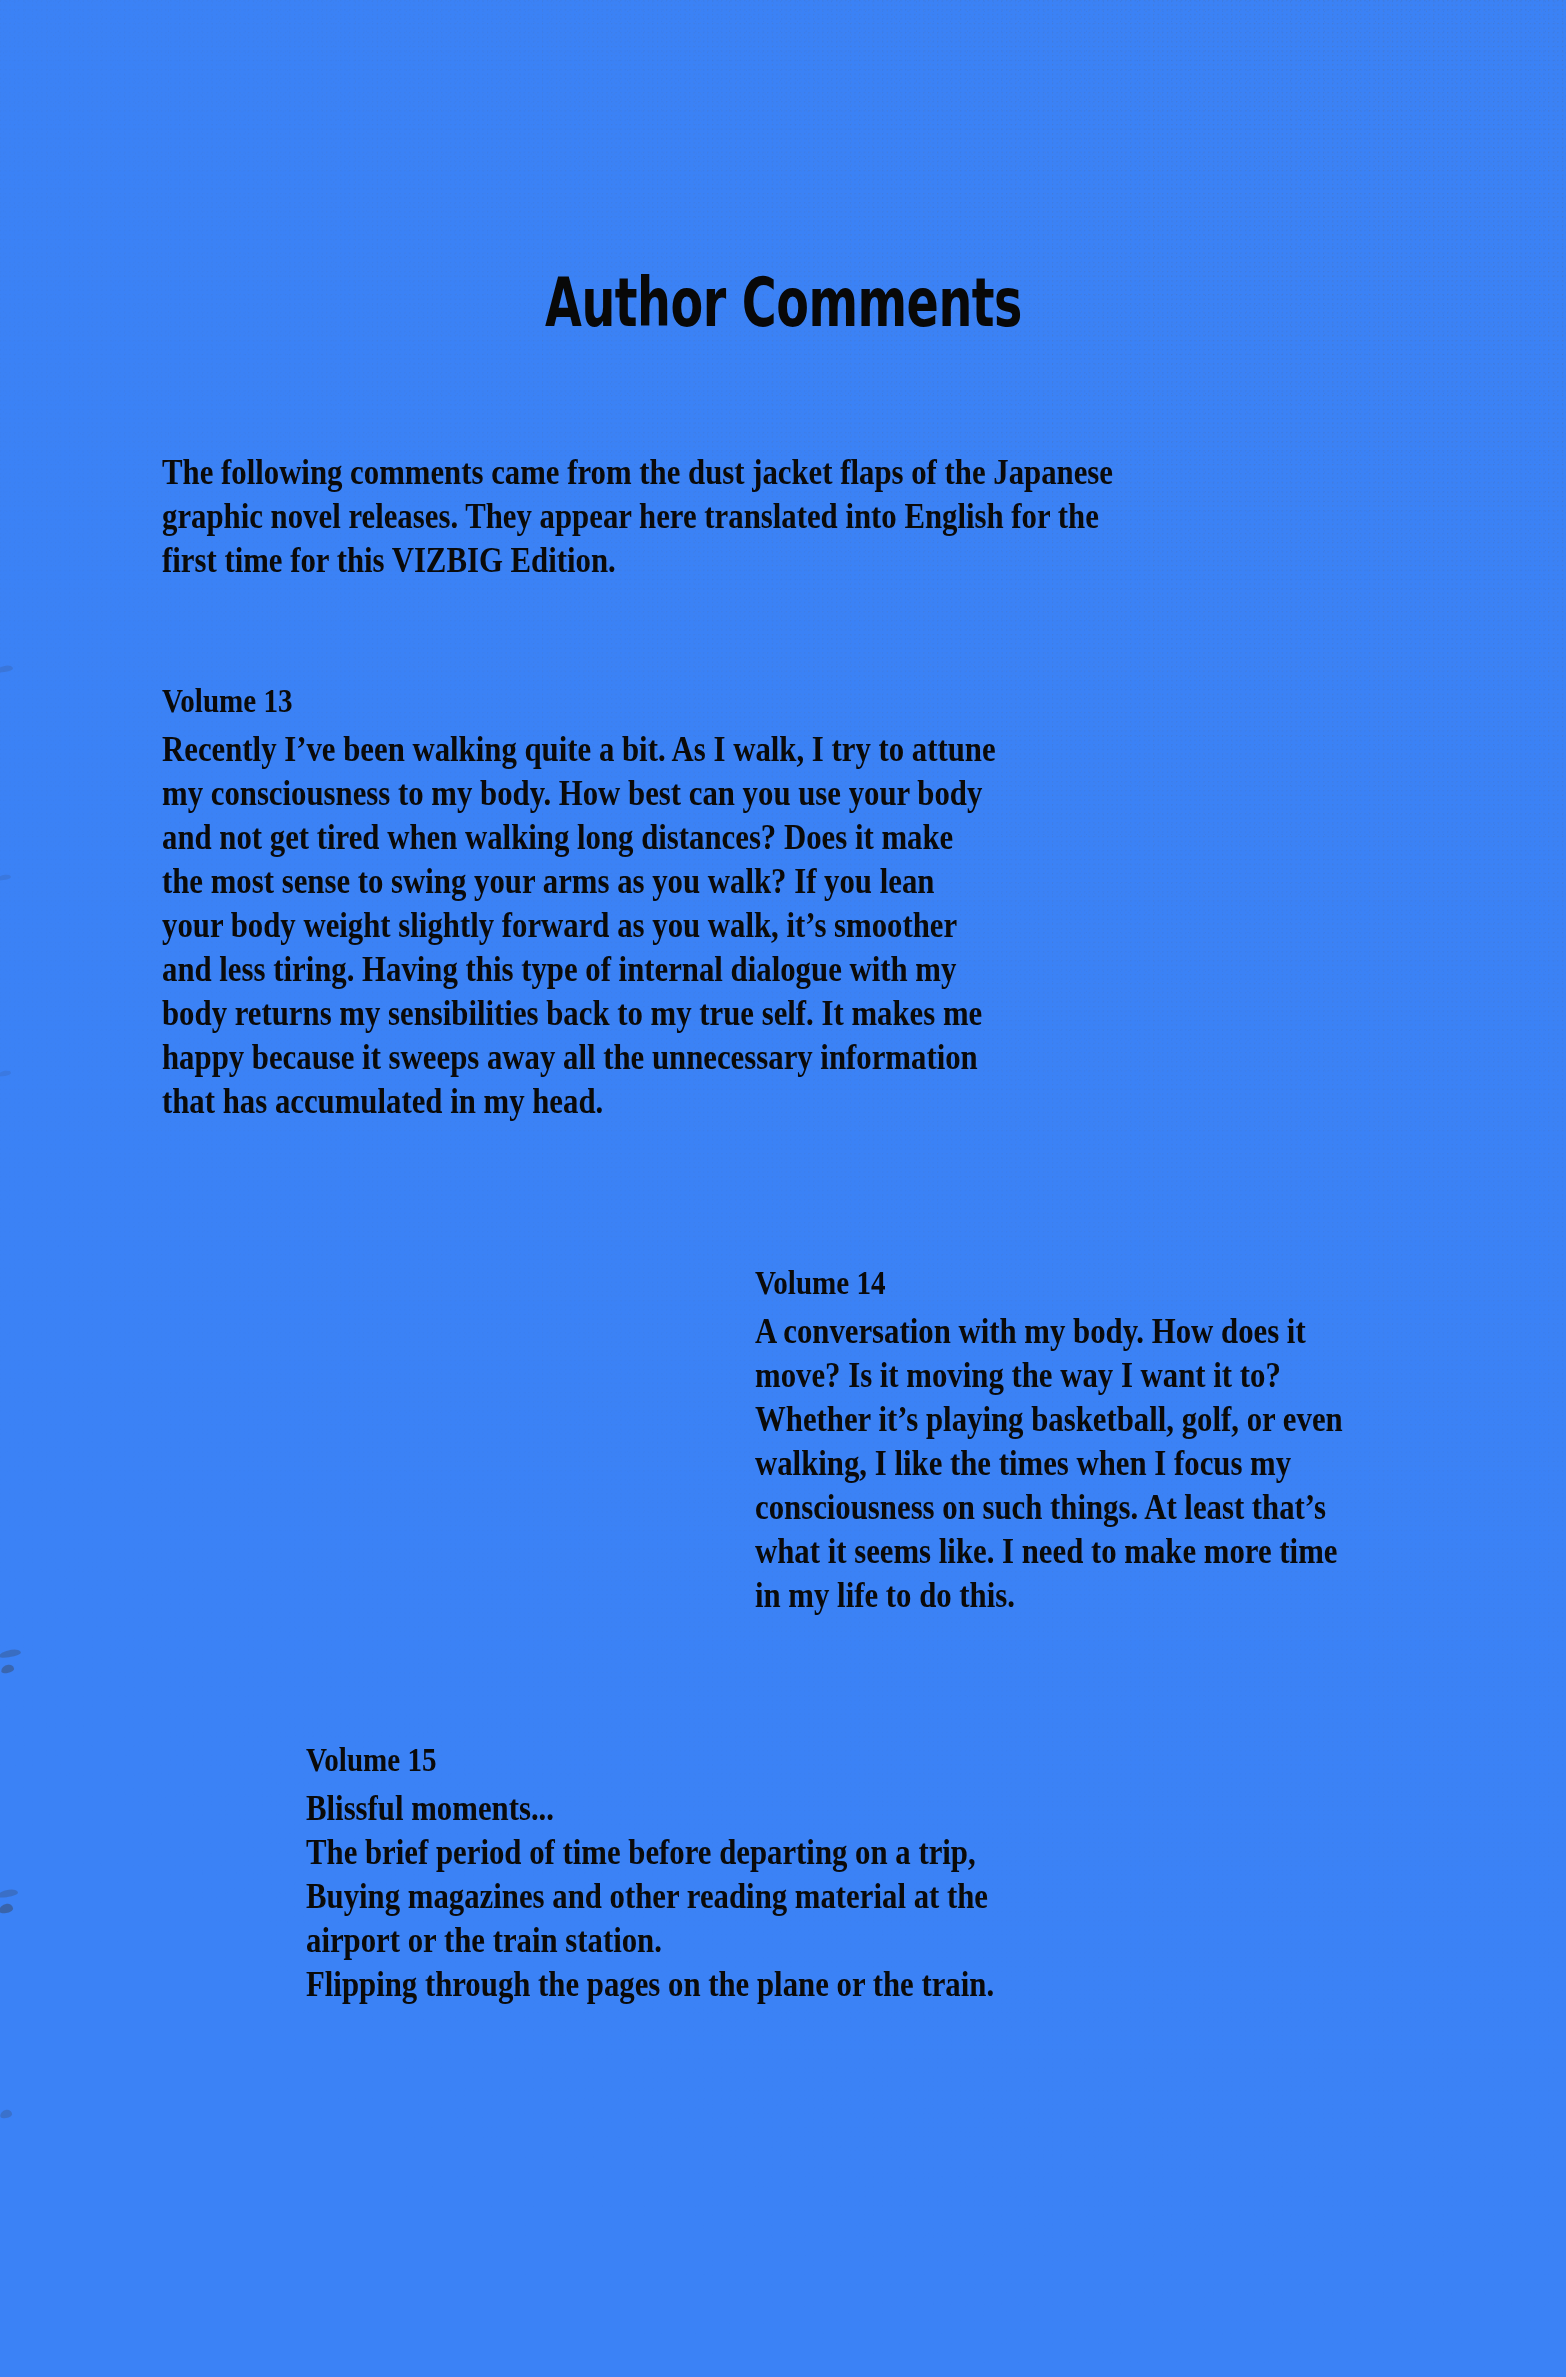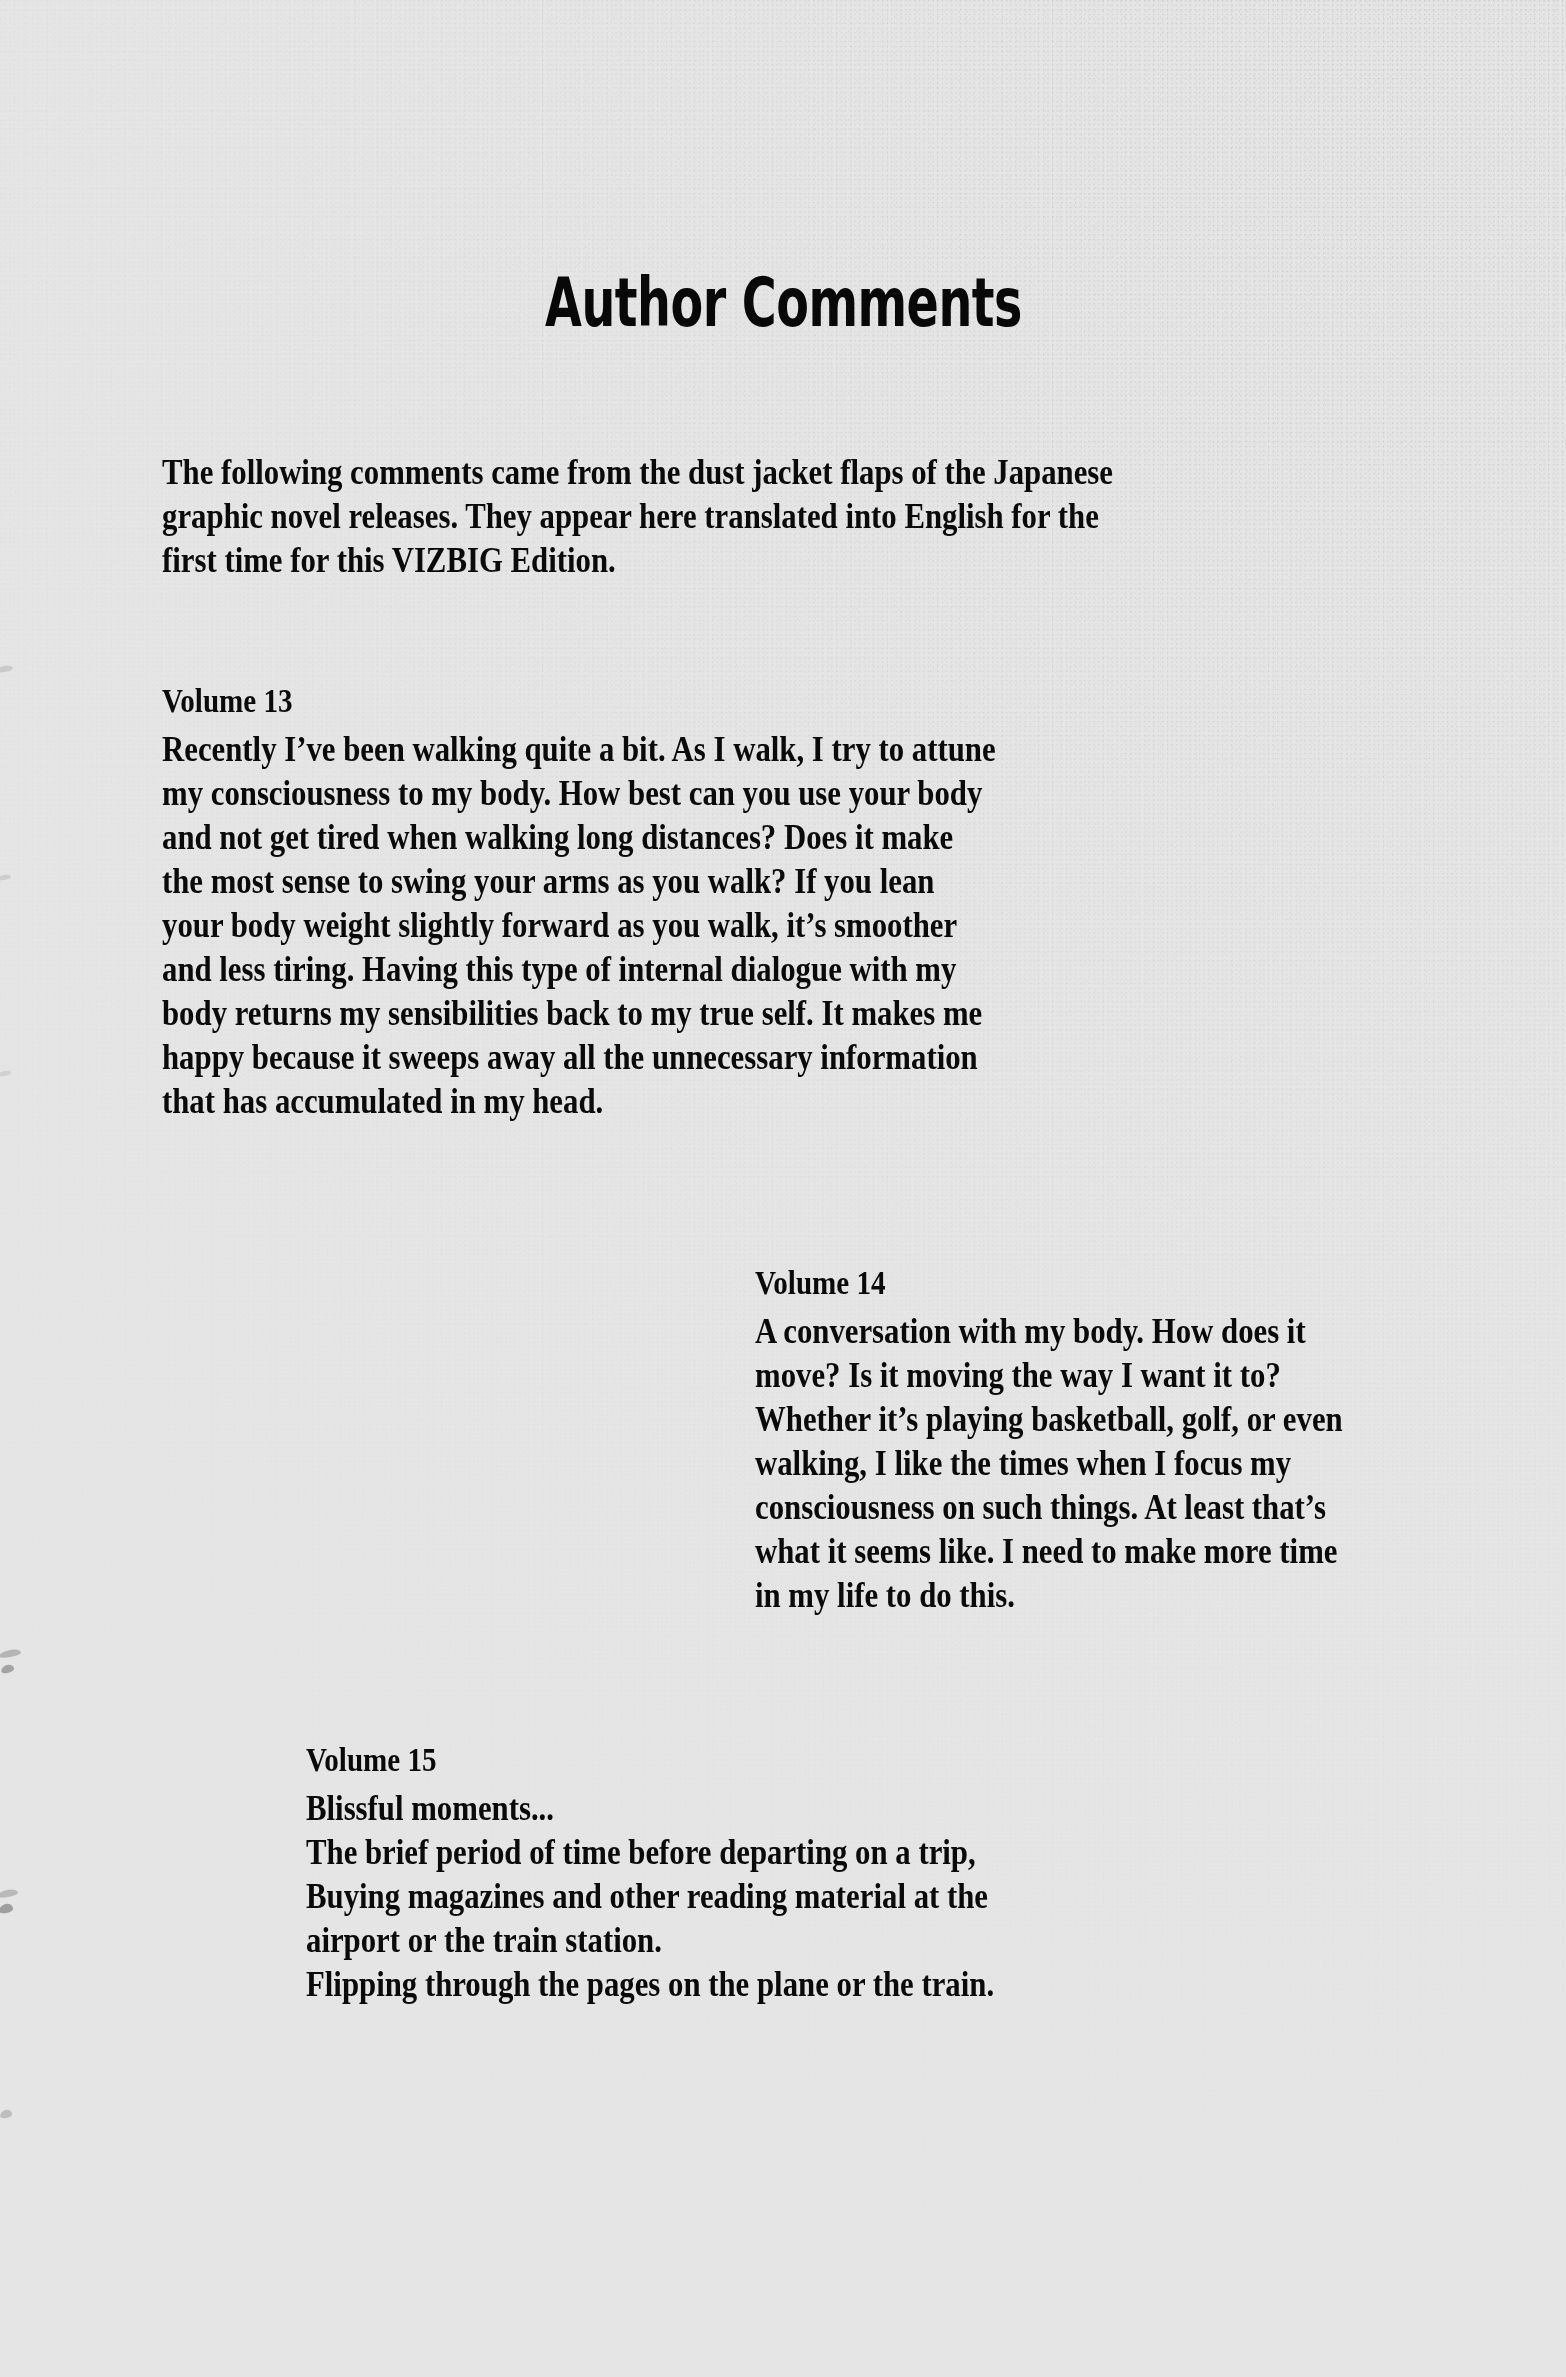--- a/index.html
+++ b/index.html
@@ -6,21 +6,21 @@
   html, body {
     margin: 0;
     padding: 0;
     background: #ffffff;
   }
 
   #page {
     position: relative;
     width: 1567px;
     height: 2377px;
-    background: #e5e5e5;
+    background: #3b82f6;
     overflow: hidden;
     font-family: "Liberation Serif", "DejaVu Serif", serif;
     color: #0b0b0b;
   }
 
   
   #grain {
     position: absolute;
     inset: 0;
     pointer-events: none;

